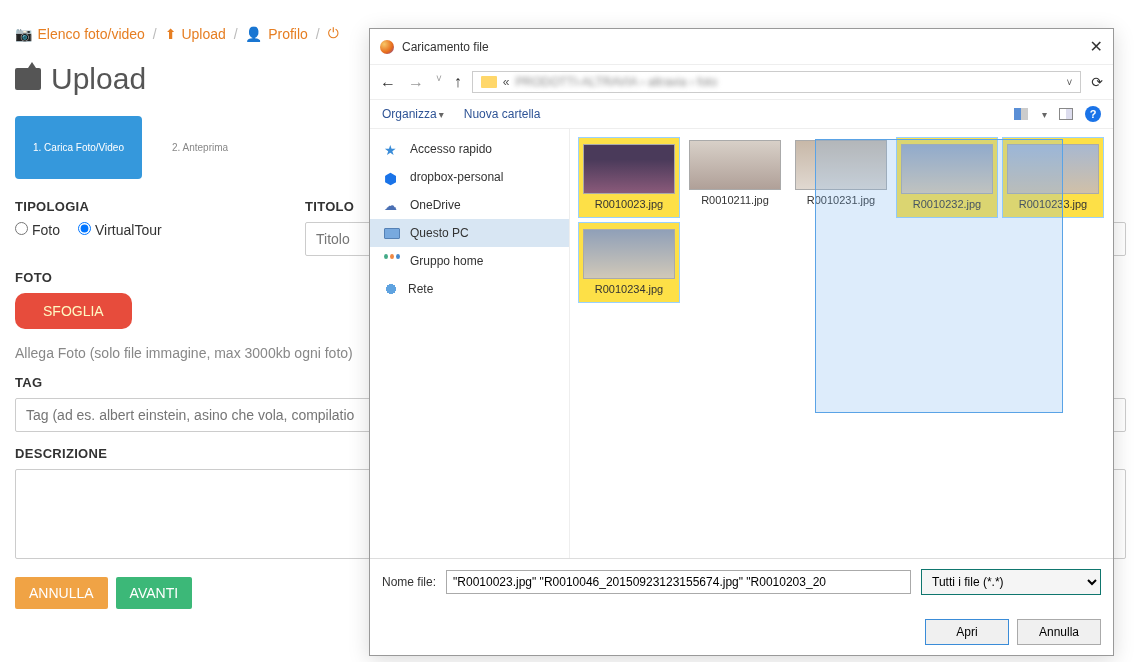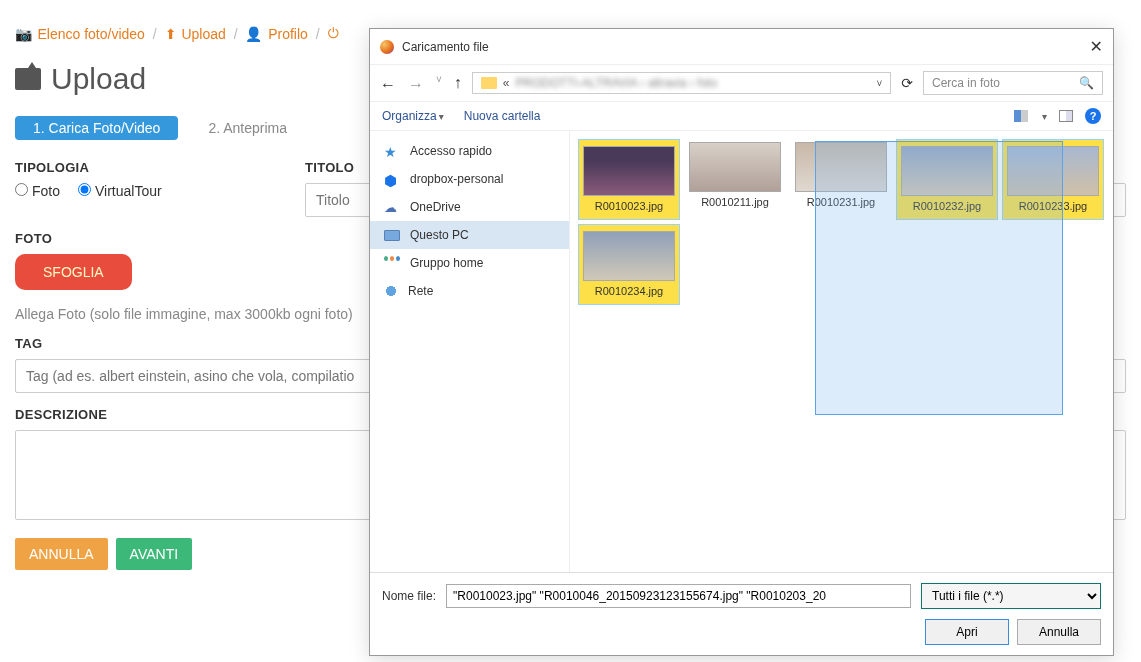--- a/index.html
+++ b/index.html
@@ -9,21 +9,21 @@
     .page { padding: 10px 15px; }
     .breadcrumb { display: flex; gap: 8px; align-items: center; color: #999; margin: 15px 0 20px; font-size: 14px; }
     .breadcrumb .item { color: #e67e22; display: inline-flex; align-items: center; gap: 5px; }
     .breadcrumb .sep { color: #bbb; }
     
     .page-title { display: flex; align-items: center; gap: 10px; font-size: 30px; font-weight: 300; color: #555; margin-bottom: 20px; }
     .page-title .up-icon { width: 26px; height: 22px; background: #555; position: relative; border-radius: 2px; }
     .page-title .up-icon::after { content:''; position:absolute; left:13px; top:-6px; border-left:4px solid transparent; border-right:4px solid transparent; border-bottom:6px solid #555; }
     
     .steps { display: flex; gap: 12px; margin-bottom: 20px; }
-    .step { padding: 4px 18px; border-radius: 4px; font-size: 14px; }
+    .step { padding: 26px 18px; border-radius: 4px; font-size: 10px; }
     .step.active { background: #3598dc; color: #fff; }
     .step.inactive { color: #888; }
     
     .form-row { display: flex; gap: 30px; }
     .form-grp { display: flex; flex-direction: column; gap: 8px; margin-bottom: 14px; }
     .label { font-weight: 700; color: #333; font-size: 13px; letter-spacing: .3px; }
     .radios { display: flex; gap: 18px; align-items: center; font-size: 14px; color: #333; }
     .radios input { margin-right: 4px; }
     
     .text-input { width: 100%; border: 1px solid #ccc; padding: 8px 10px; font-size: 14px; border-radius: 2px; color: #888; }
@@ -82,21 +82,21 @@
     .t3{background:linear-gradient(#7da0c8,#c8d8e8);} 
     .t4{background:linear-gradient(#d8d0c8,#b0a098);} 
     .t5{background:linear-gradient(#c8b8a8,#e0d8d0);} 
     .t6{background:linear-gradient(#9aa8c0,#d8c8b0);} 
     .t7{background:linear-gradient(#a8b8d0,#d0c0a8);} 
     .t8{background:linear-gradient(#90a0b8,#d0c8b8);} 
     .fname { font-size: 11px; margin-top: 4px; word-break: break-all; line-height: 1.2; max-height: 28px; overflow: hidden; }
     
     .sel-rect { position: absolute; left: 245px; top: 10px; width: 248px; height: 274px; border: 1px solid #5aa3e6; background: rgba(120,180,240,.25); pointer-events: none; }
     
-    .dlg-footer { border-top: 1px solid #ddd; padding: 10px 12px; display: flex; flex-direction: column; gap: 10px; }
+    .dlg-footer { border-top: 1px solid #ddd; padding: 10px 12px; display: flex; flex-direction: column; gap: 24px; }
     .fn-row { display: flex; align-items: center; gap: 10px; }
     .fn-label { font-size: 12px; }
     .fn-input { flex: 1; border: 1px solid #aaa; padding: 4px 6px; font-size: 12px; }
     .ft-select { width: 180px; border: 1px solid #0f766e; padding: 4px 6px; font-size: 12px; background: #f5f5f5; }
     .dlg-btns { display: flex; justify-content: flex-end; gap: 8px; }
     .dlg-btn { width: 84px; padding: 5px 0; font-size: 12px; border: 1px solid #aaa; background: #f0f0f0; cursor: pointer; }
     .dlg-btn.primary { border: 1px solid #3a8cd8; }
     
     .firefox-ic{width:14px;height:14px;border-radius:50%;background:radial-gradient(circle at 30% 30%, #f7c768, #e66a1a 60%, #6e3fb8);}
     .chev{font-size:10px;}
@@ -189,24 +189,20 @@
       <span class="chev">˅</span>
       <span class="en">↑</span>
     </div>
     <div class="path-bar">
       <span class="folder-ic"></span>
       <span>«</span>
       <span class="path-blur">PRODOTTI-ALTRAVIA › altravia › foto</span>
       <span style="margin-left:auto;" class="chev">˅</span>
     </div>
     <span class="refresh-ic">⟳</span>
-    <div class="search-box">
-      <span>Cerca in foto</span>
-      <span>🔍</span>
-    </div>
   </div>
 
   <div class="dlg-toolbar">
     <div class="tb-left">
       <span class="tb-link"><span>Organizza</span><span class="small-chev">▾</span></span>
       <span class="tb-link">Nuova cartella</span>
     </div>
     <div class="tb-right">
       <span class="view-ic"></span>
         <span class="small-chev">▾</span>

